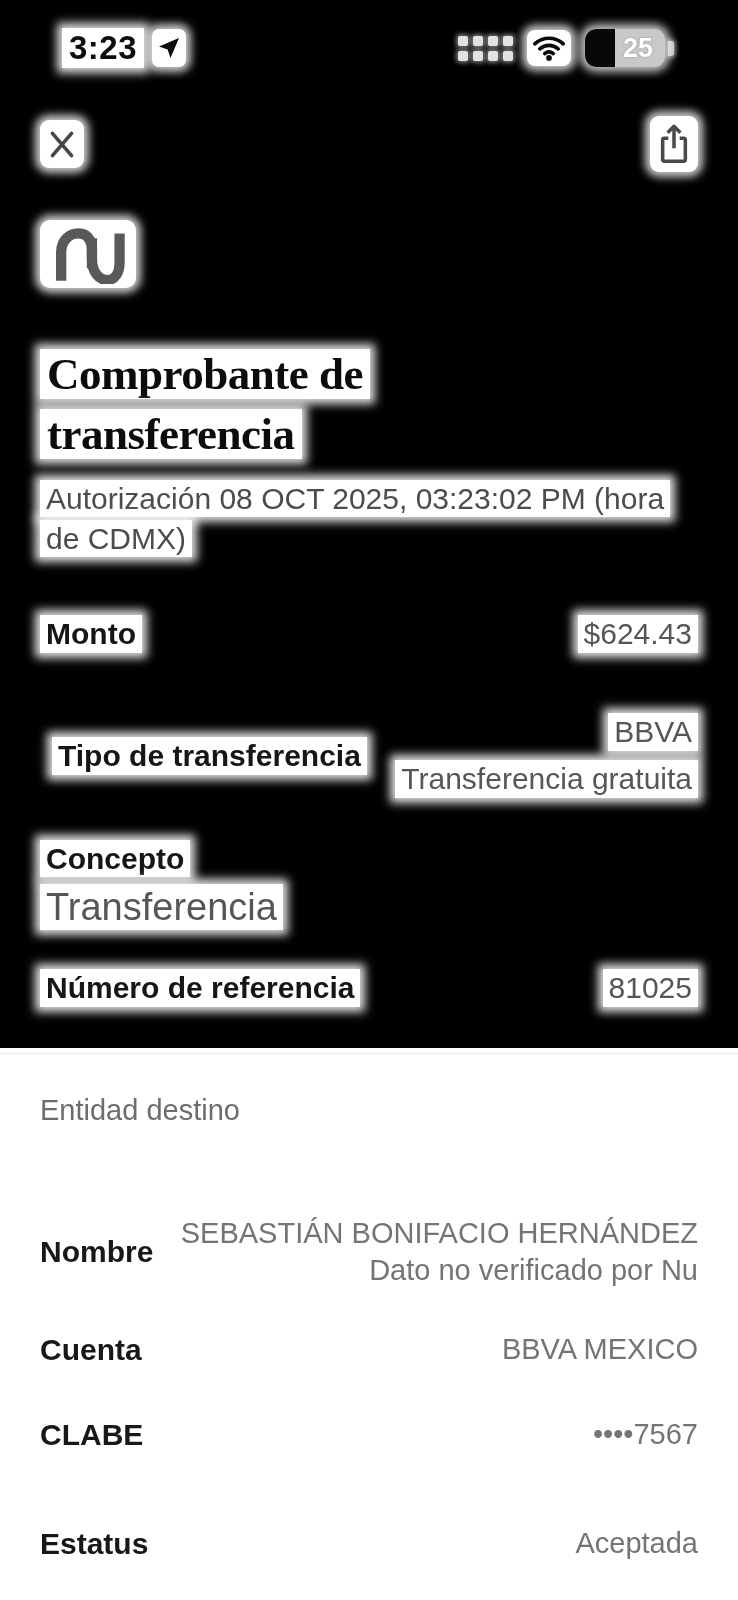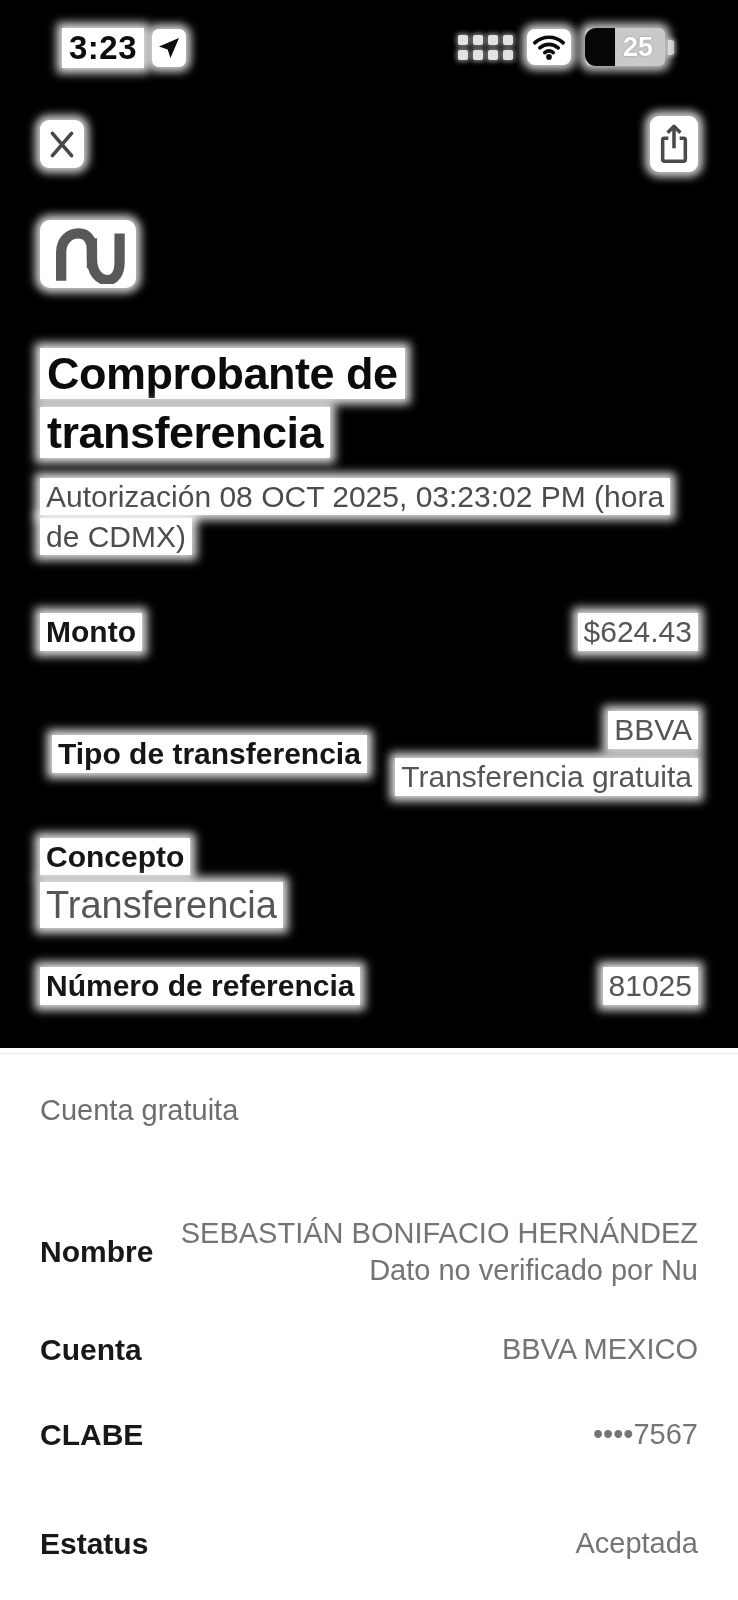--- a/index.html
+++ b/index.html
@@ -28,31 +28,31 @@
   }
   .halo.gray  { color:#565656; }
   .chip {
     background:#fff;
     box-shadow:0 0 8px 5px rgba(255,255,255,0.8);
     border-radius:8px;
     display:inline-flex; align-items:center; justify-content:center;
   }
 
   
-  .status-row { padding-top:28px; height:68px; display:flex; align-items:flex-start; justify-content:space-between; }
+  .status-row { padding-top:28px; height:68px; display:flex; align-items:center; justify-content:space-between; }
   .status-left { display:flex; align-items:center; gap:8px; margin-left:22px; }
   .time { font-size:33px; font-weight:700; letter-spacing:0.5px; color:#0d0d0d; padding:1px 7px; }
   .loc-chip { width:34px; height:38px; border-radius:7px; }
   .status-right { display:flex; align-items:center; gap:14px; margin-right:24px; }
   .cell-grid { display:grid; grid-template-columns:repeat(4,10px); grid-template-rows:repeat(2,10px); gap:5px; }
   .cell-grid i { background:#e2e2e2; border-radius:2px; box-shadow:0 0 4px 2px rgba(255,255,255,0.45); }
   .wifi-chip { width:44px; height:36px; border-radius:8px; }
   .battery-wrap { display:flex; align-items:center; gap:3px; }
   .battery {
-    position:relative; width:80px; height:38px; border-radius:6px;
+    position:relative; width:80px; height:38px; border-radius:11px;
     background:#c9c9c9; overflow:hidden;
     box-shadow:0 0 8px 5px rgba(255,255,255,0.75);
   }
   .battery-fill { position:absolute; left:0; top:0; bottom:0; width:30px; background:#070707; border-radius:11px 0 0 11px; }
   .battery-num {
     position:absolute; left:26px; right:0; top:0; bottom:0;
     display:flex; align-items:center; justify-content:center;
     color:#fff; font-size:27px; font-weight:700; text-shadow:0 0 2px rgba(120,120,120,0.8);
   }
   .battery-nub { width:6px; height:15px; background:#bfbfbf; border-radius:0 3px 3px 0; box-shadow:0 0 4px 2px rgba(255,255,255,0.5); }
@@ -64,21 +64,21 @@
 
   
   .logo-row { margin-top:50px; }
   .logo-chip { width:96px; height:68px; border-radius:10px; }
 
   
   .title {
     margin-top:56px; max-width:470px;
     font-size:45px; font-weight:700; line-height:1.32; letter-spacing:-0.5px;
   }
-  .title .halo { color:#0c0c0c; padding:0 7px; }
+  .title .halo { color:#0c0c0c; padding:0 7px;font-family:Liberation Serif, serif; }
   .subtitle { margin-top:14px; max-width:676px; font-size:30px; line-height:1.34; }
   .subtitle .halo { color:#4c4c4c; }
 
   
   .kv { display:flex; justify-content:space-between; align-items:flex-end; }
   .kv .label { font-size:30px; font-weight:700; }
   .kv .value { font-size:30px; text-align:right; }
   .kv-monto { margin-top:56px; }
   .kv-tipo  { margin-top:60px; align-items:center;padding-left:12px; }
   .value-stack { display:flex; flex-direction:column; align-items:flex-end; gap:9px; font-size:30px; }
@@ -200,21 +200,21 @@
     <div class="kv kv-ref">
       <span class="label halo">Número de referencia</span>
       <span class="value halo gray">81025</span>
     </div>
 
   </div>
 
   <div class="light">
     <div class="seam"></div>
 
-    <div class="section-title">Cuenta gratuita</div>
+    <div class="section-title">Entidad destino</div>
 
     <div class="kv-light kv-nombre">
       <span class="label">Nombre</span>
       <span class="value">
         <div>SEBASTIÁN BONIFACIO HERNÁNDEZ</div>
         <div>Dato no verificado por Nu</div>
       </span>
     </div>
 
     <div class="kv-light kv-entidad">

